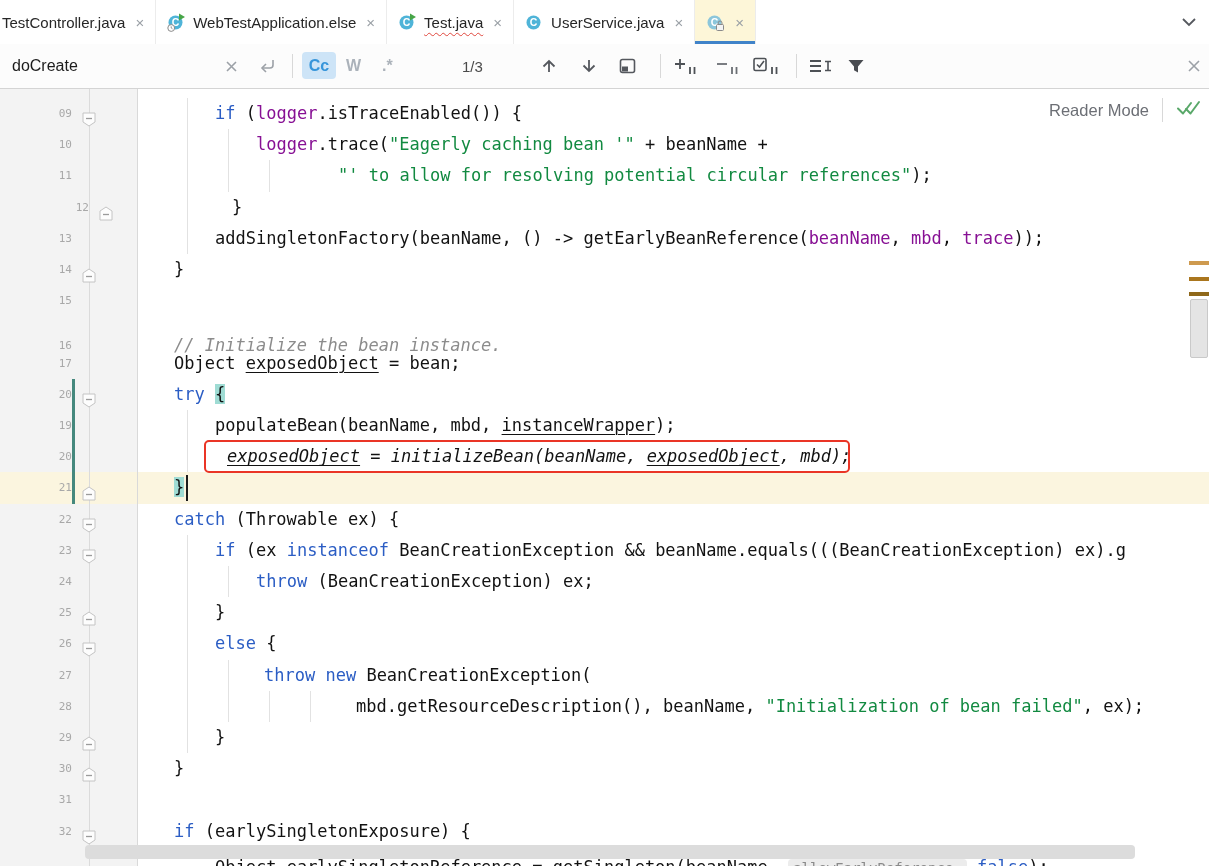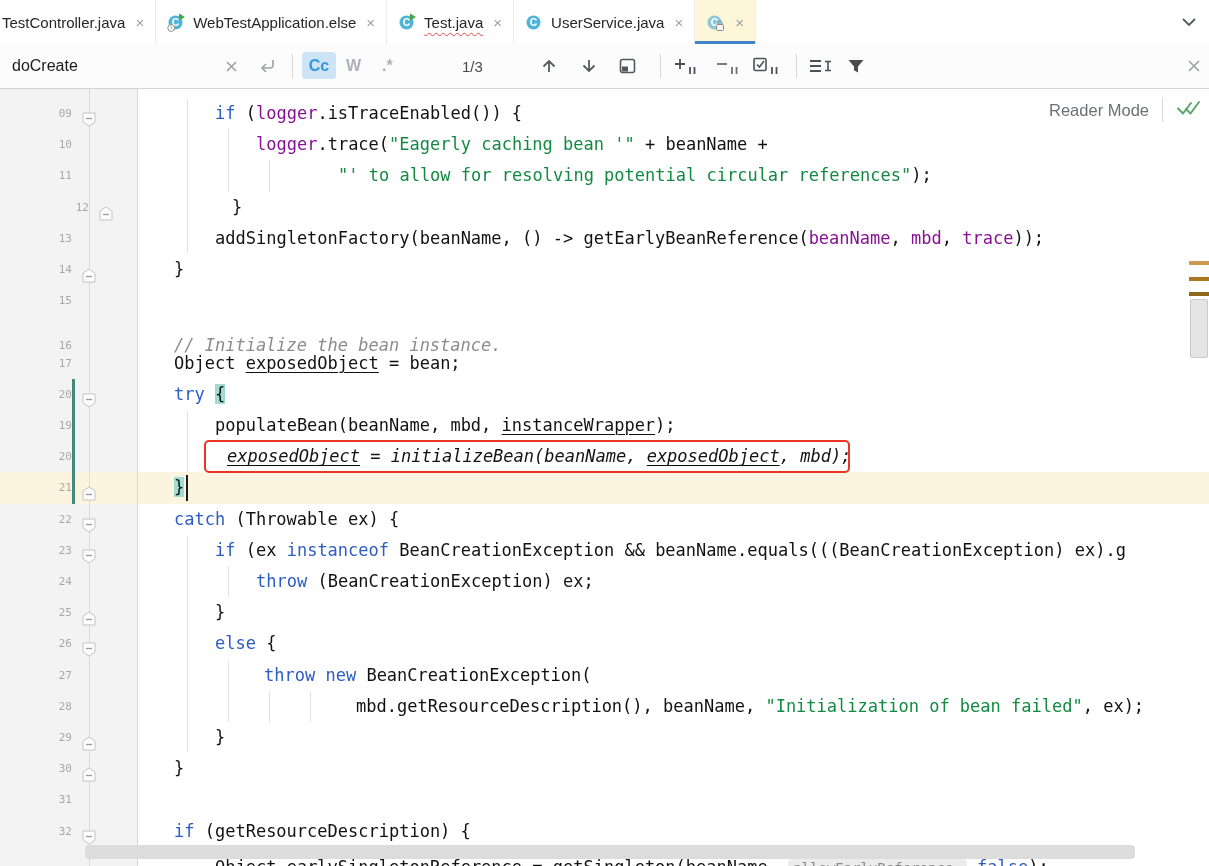--- a/index.html
+++ b/index.html
@@ -261,21 +261,21 @@
             <path d="M4 8.5 H10" stroke="#9B9B9B" stroke-width="1.3"></path>
           </svg></span><span class="code" style="left: 215px;"><span>}</span></span></div>
       <div class="row" style="top: 665.2px;"><span class="lnum">30</span><span class="fold"><svg width="14" height="15" viewBox="0 0 14 15">
             <path d="M1 14 H13 V5 L7 1 L1 5 Z" fill="#FDFDFD" stroke="#C4C4C4" stroke-width="1"></path>
             <path d="M4 8.5 H10" stroke="#9B9B9B" stroke-width="1.3"></path>
           </svg></span><span class="code" style="left: 174px;"><span>}</span></span></div>
       <div class="row" style="top: 696.4px;"><span class="lnum">31</span><span class="code" style="left: 174px;"></span></div>
       <div class="row" style="top: 727.6px;"><span class="lnum">32</span><span class="fold"><svg width="14" height="15" viewBox="0 0 14 15">
             <path d="M1 1 H13 V10 L7 14 L1 10 Z" fill="#FDFDFD" stroke="#C4C4C4" stroke-width="1"></path>
             <path d="M4 6.5 H10" stroke="#9B9B9B" stroke-width="1.3"></path>
-          </svg></span><span class="code" style="left: 174px;"><span class="tok-k">if</span><span> (getResourceDescription) {</span></span></div>
+          </svg></span><span class="code" style="left: 174px;"><span class="tok-k">if</span><span> (earlySingletonExposure) {</span></span></div>
       <div class="row" style="top: 763.8px;"><span class="lnum"></span><span class="code" style="left: 215px;"><span>Object </span><span class="tok-u">earlySingletonReference</span><span> = getSingleton(beanName, </span><span class="tok-h">allowEarlyReference:</span><span> </span><span class="tok-k">false</span><span>);</span></span></div>
     </div>
   <div id="gutter-sep"></div>
 
   <div id="reader-mode">
     <span id="reader-mode-label">Reader Mode</span>
     <span id="rm-divider"></span>
     <span>
       <svg width="25" height="20" viewBox="0 0 25 20">
           <path d="M2 10.5 L7 15.5 L15 5" fill="none" stroke="#59A869" stroke-width="2" stroke-linecap="round" stroke-linejoin="round"></path>

